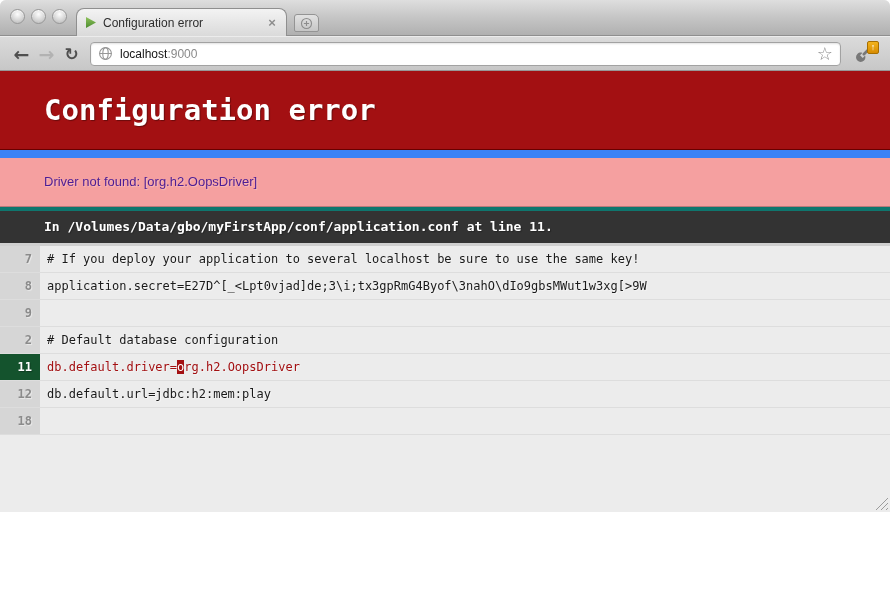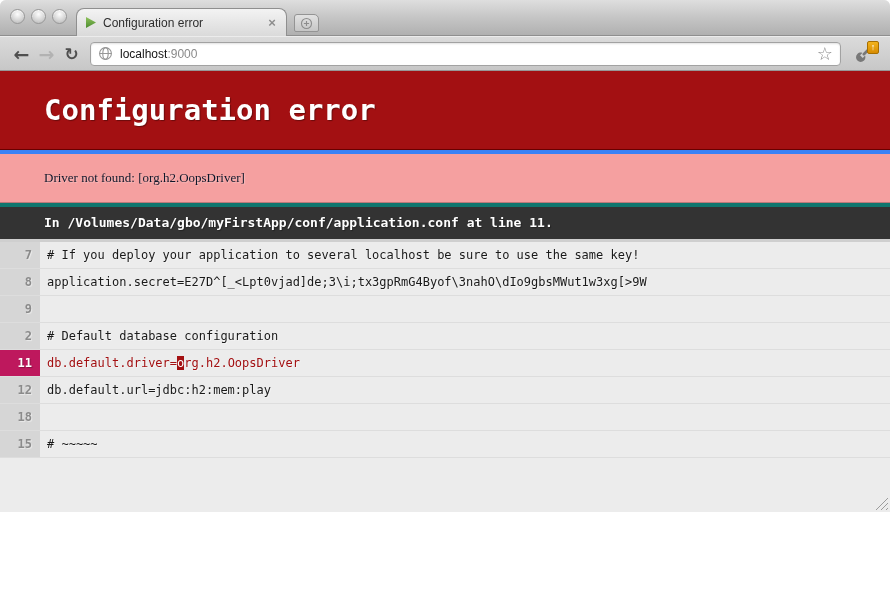--- a/index.html
+++ b/index.html
@@ -77,23 +77,23 @@
   
   .page { position: relative; height: 528px; background: #ECECEC; }
   .err-title {
     background: #A31012; color: #ffffff;
     font-family: "DejaVu Sans Mono", monospace; font-size: 29px; line-height: 36px;
     padding: 21px 44px; border-bottom: 1px solid #690000;
     text-shadow: 1px 1px 1px rgba(0,0,0,.35);
     white-space: nowrap;
   }
   .err-detail {
-    background: #F5A0A0; color: #0f172a;
-    border-top: 4px solid #3b82f6; border-bottom: 1px solid #BA7A7A;
-    font-family: Liberation Serif, serif; font-size: 13px; line-height: 18px;
+    background: #F5A0A0; color: #4c1d95;
+    border-top: 8px solid #3b82f6; border-bottom: 1px solid #BA7A7A;
+    font-family: Liberation Sans, sans-serif; font-size: 13px; line-height: 18px;
     padding: 15px 44px; text-shadow: 1px 1px 1px rgba(255,255,255,.3);
     white-space: nowrap;
   }
   .err-location {
     background: #333333; color: #ffffff;
     border-top: 4px solid #0f766e;
     font-family: "DejaVu Sans Mono", monospace; font-weight: bold; font-size: 13px; line-height: 18px;
     padding: 7px 44px; text-shadow: 1px 1px 1px rgba(0,0,0,.3);
     white-space: nowrap;
   }
@@ -104,21 +104,21 @@
   }
   .gutter {
     flex: 0 0 40px; width: 40px; padding-right: 8px;
     background: #D6D6D6; color: #8B8B8B; font-weight: bold; text-align: right;
     text-shadow: 1px 1px 1px rgba(255,255,255,.5);
   }
   .codecell {
     flex: 1; padding-left: 7px; color: #1a1a1a; white-space: pre; overflow: hidden;
     text-shadow: 1px 1px 1px rgba(255,255,255,.5);
   }
-  .code-row.error .gutter { background: #be185d; color: #ffffff; text-shadow: 1px 1px 1px rgba(0,0,0,.3); }
+  .code-row.error .gutter { background: #14532d; color: #ffffff; text-shadow: 1px 1px 1px rgba(0,0,0,.3); }
   .code-row.error .codecell { color: #A31012; }
   .code-row.error .marker { background: #A31012; color: #ffffff; text-shadow: none; }
 
   .resize-grip { position: absolute; right: 1px; bottom: 1px; }
 </style>
 </head>
 <body>
 
 <div class="window">
 
@@ -203,24 +203,20 @@
         <span class="codecell"><span>db.default.driver=</span><span class="marker">o</span><span>rg.h2.OopsDriver</span></span>
       </div>
       <div class="code-row">
         <span class="gutter">12</span>
         <span class="codecell">db.default.url=jdbc:h2:mem:play</span>
       </div>
       <div class="code-row">
         <span class="gutter">18</span>
         <span class="codecell"></span>
       </div>
-      <div class="code-row">
-        <span class="gutter">15</span>
-        <span class="codecell"># ~~~~~</span>
-      </div>
     </div>
   </div>
 
   <svg class="resize-grip" width="16" height="16" viewBox="0 0 16 16">
     <g stroke="#9b9b9b" stroke-width="1">
       <path d="M15 3 L3 15"></path>
       <path d="M15 8 L8 15"></path>
       <path d="M15 13 L13 15"></path>
     </g>
   </svg>

